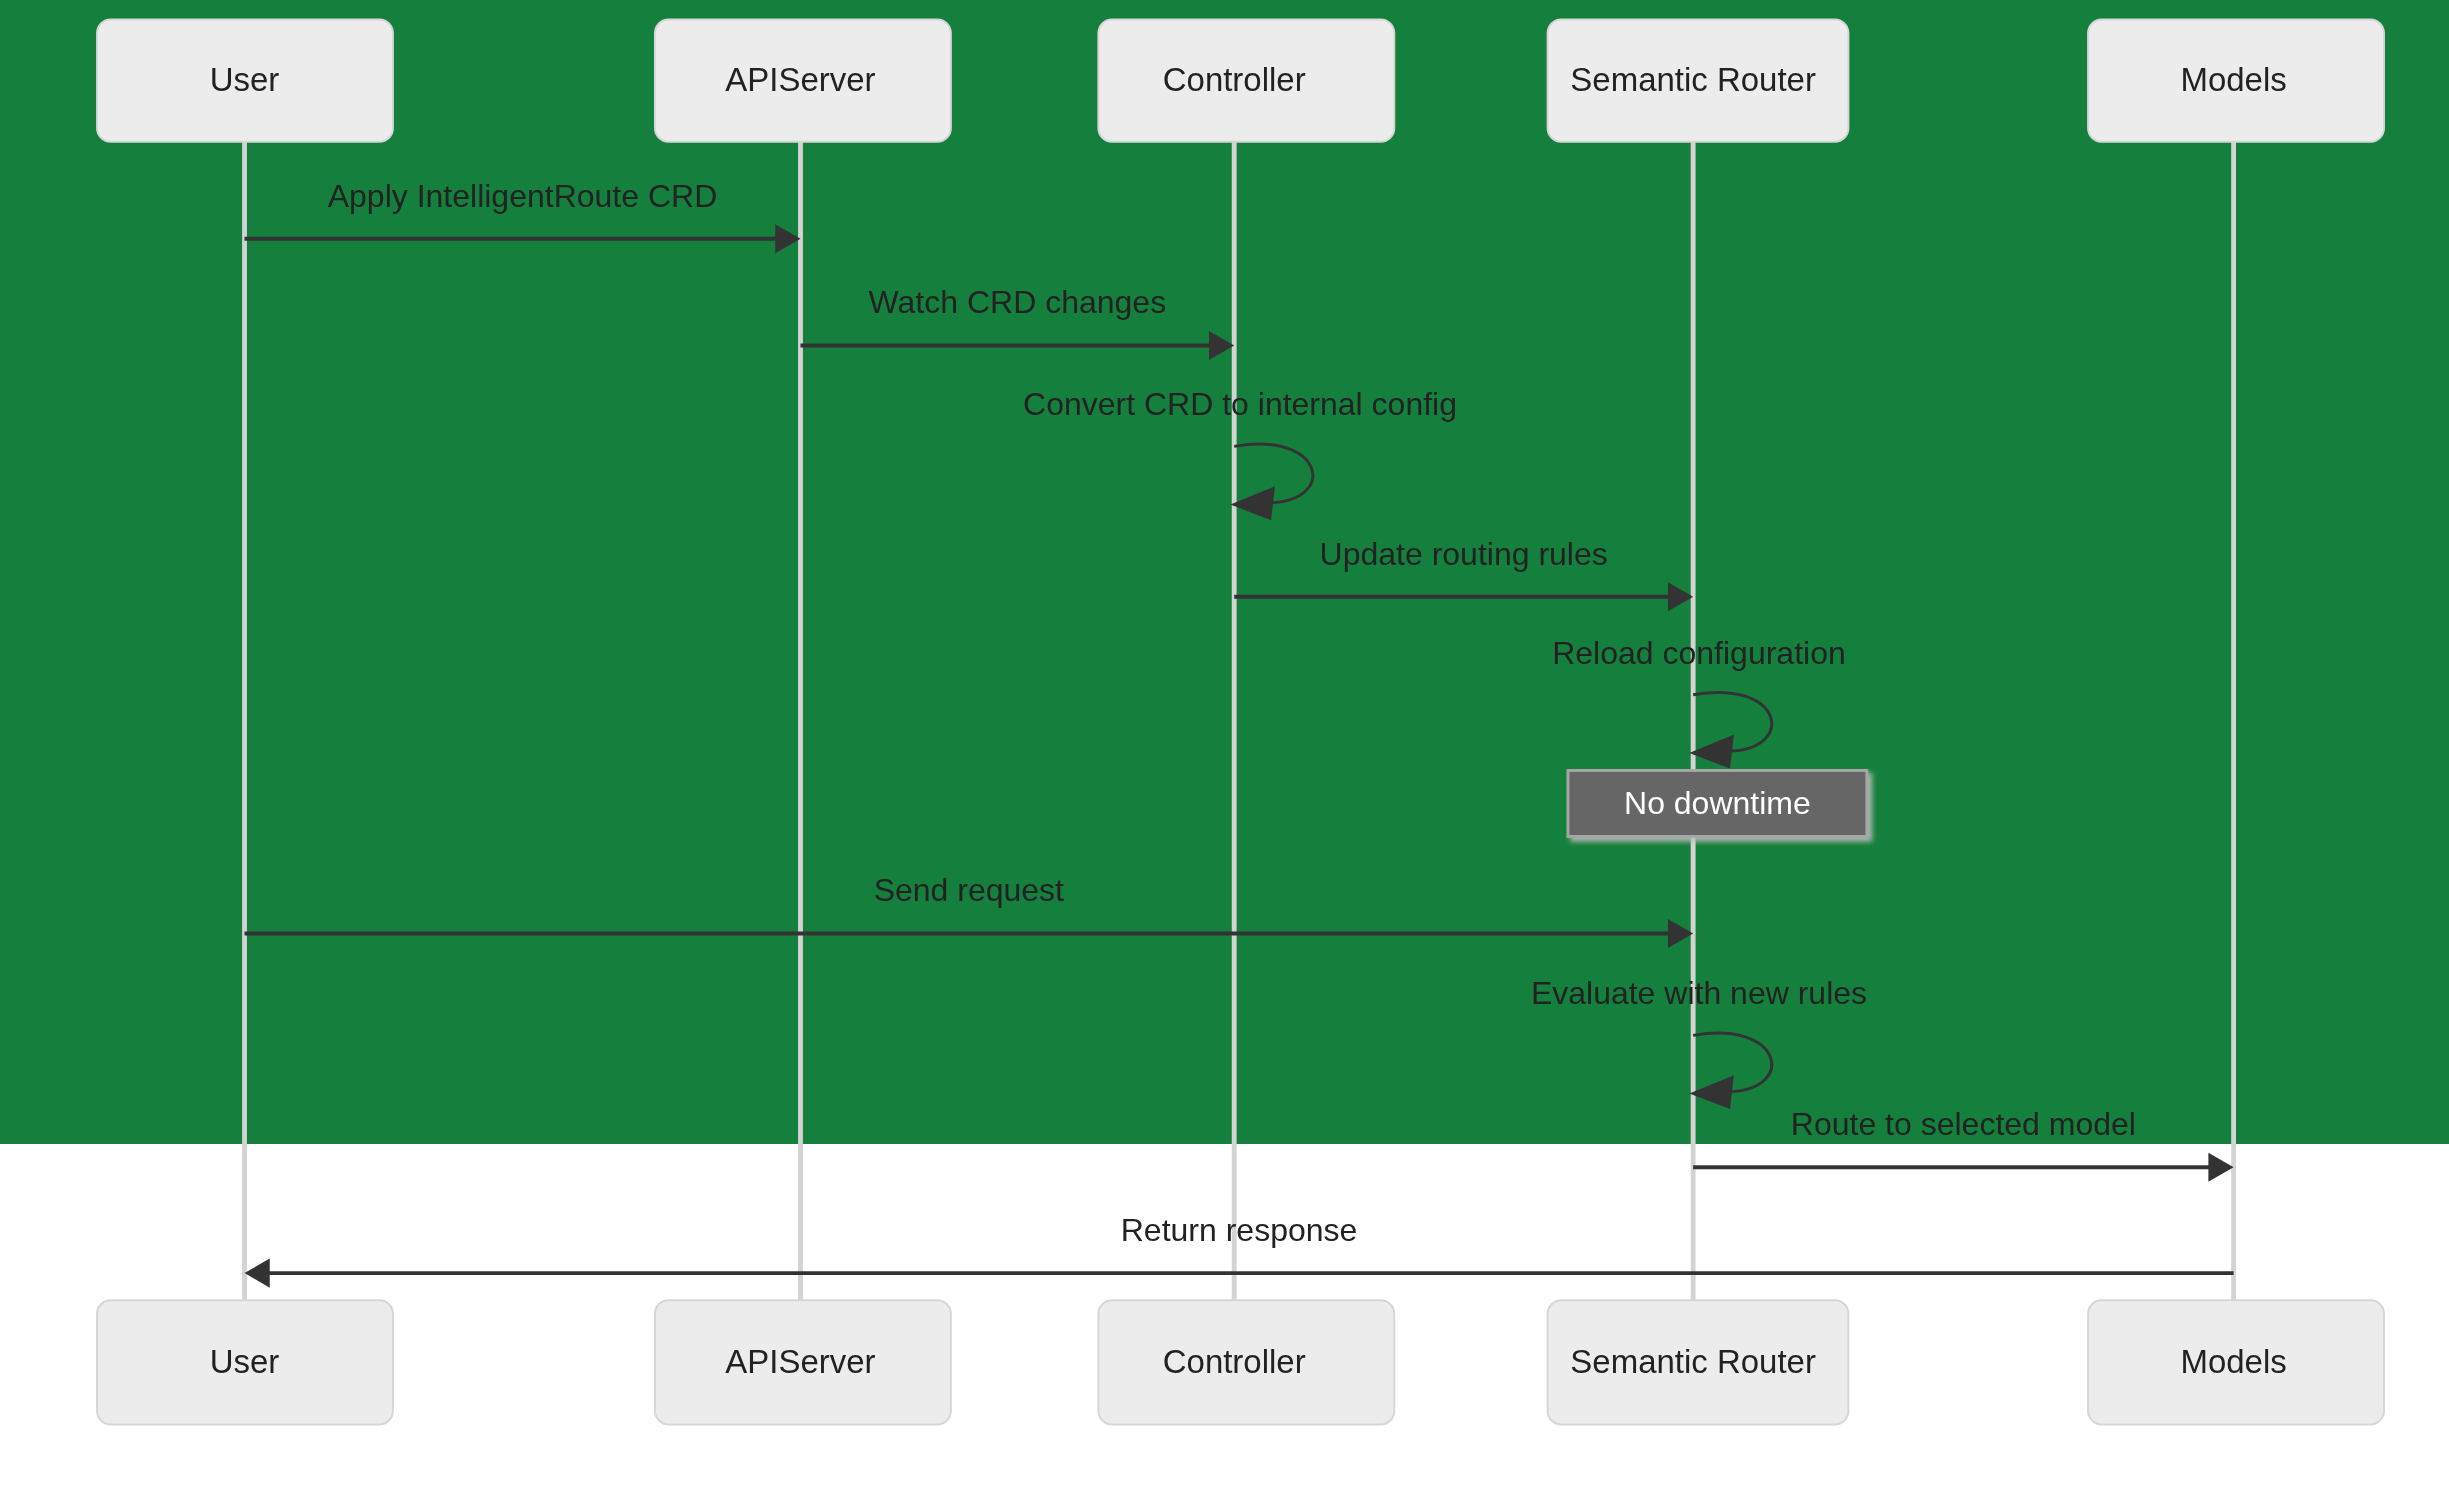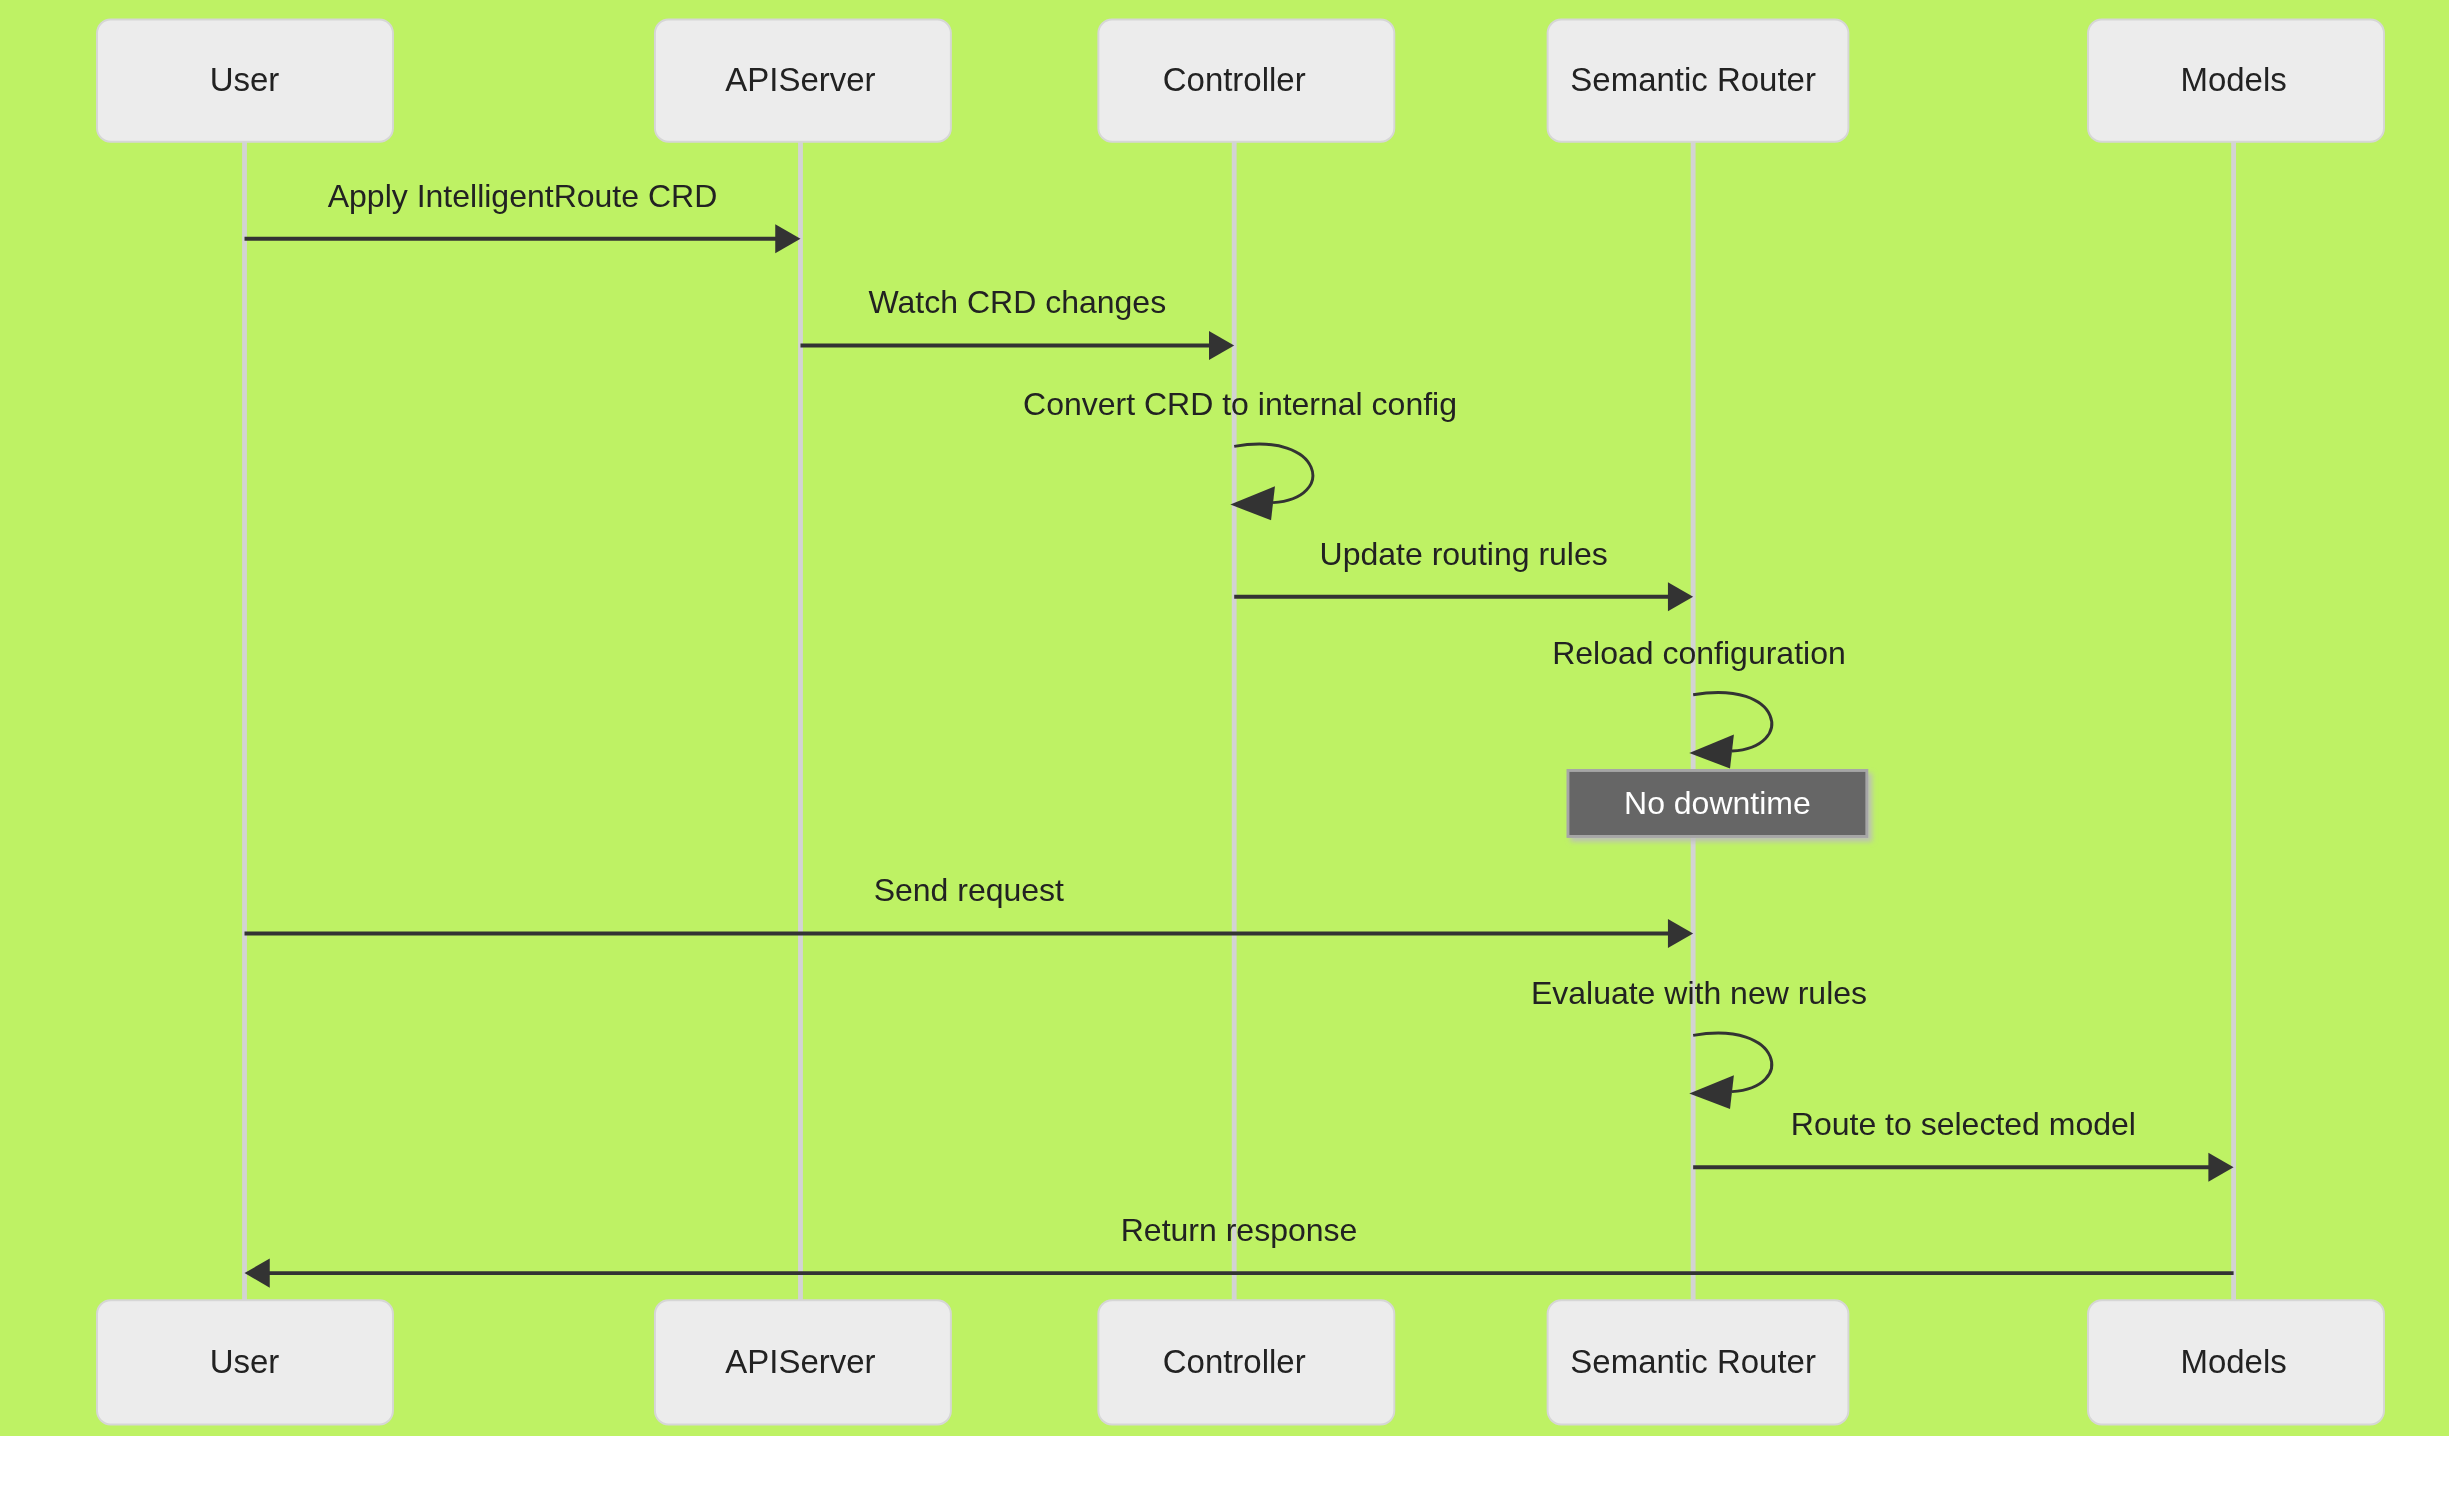--- a/index.html
+++ b/index.html
@@ -10,22 +10,22 @@
   }
   body {
     font-family: "Liberation Sans", sans-serif;
     width: 2449px;
     height: 1506px;
     overflow: hidden;
   }
   #diagram-root {
     position: relative;
     width: 2449px;
-    height: 1436px;
-    background: #bef264;
+    height: 1144px;
+    background: #15803d;
     text-align: center;
   }
   svg#seq-svg {
     position: absolute;
     left: 0;
     top: 0;
     width: 2449px;
     height: 1506px;
     display: block;
   }

